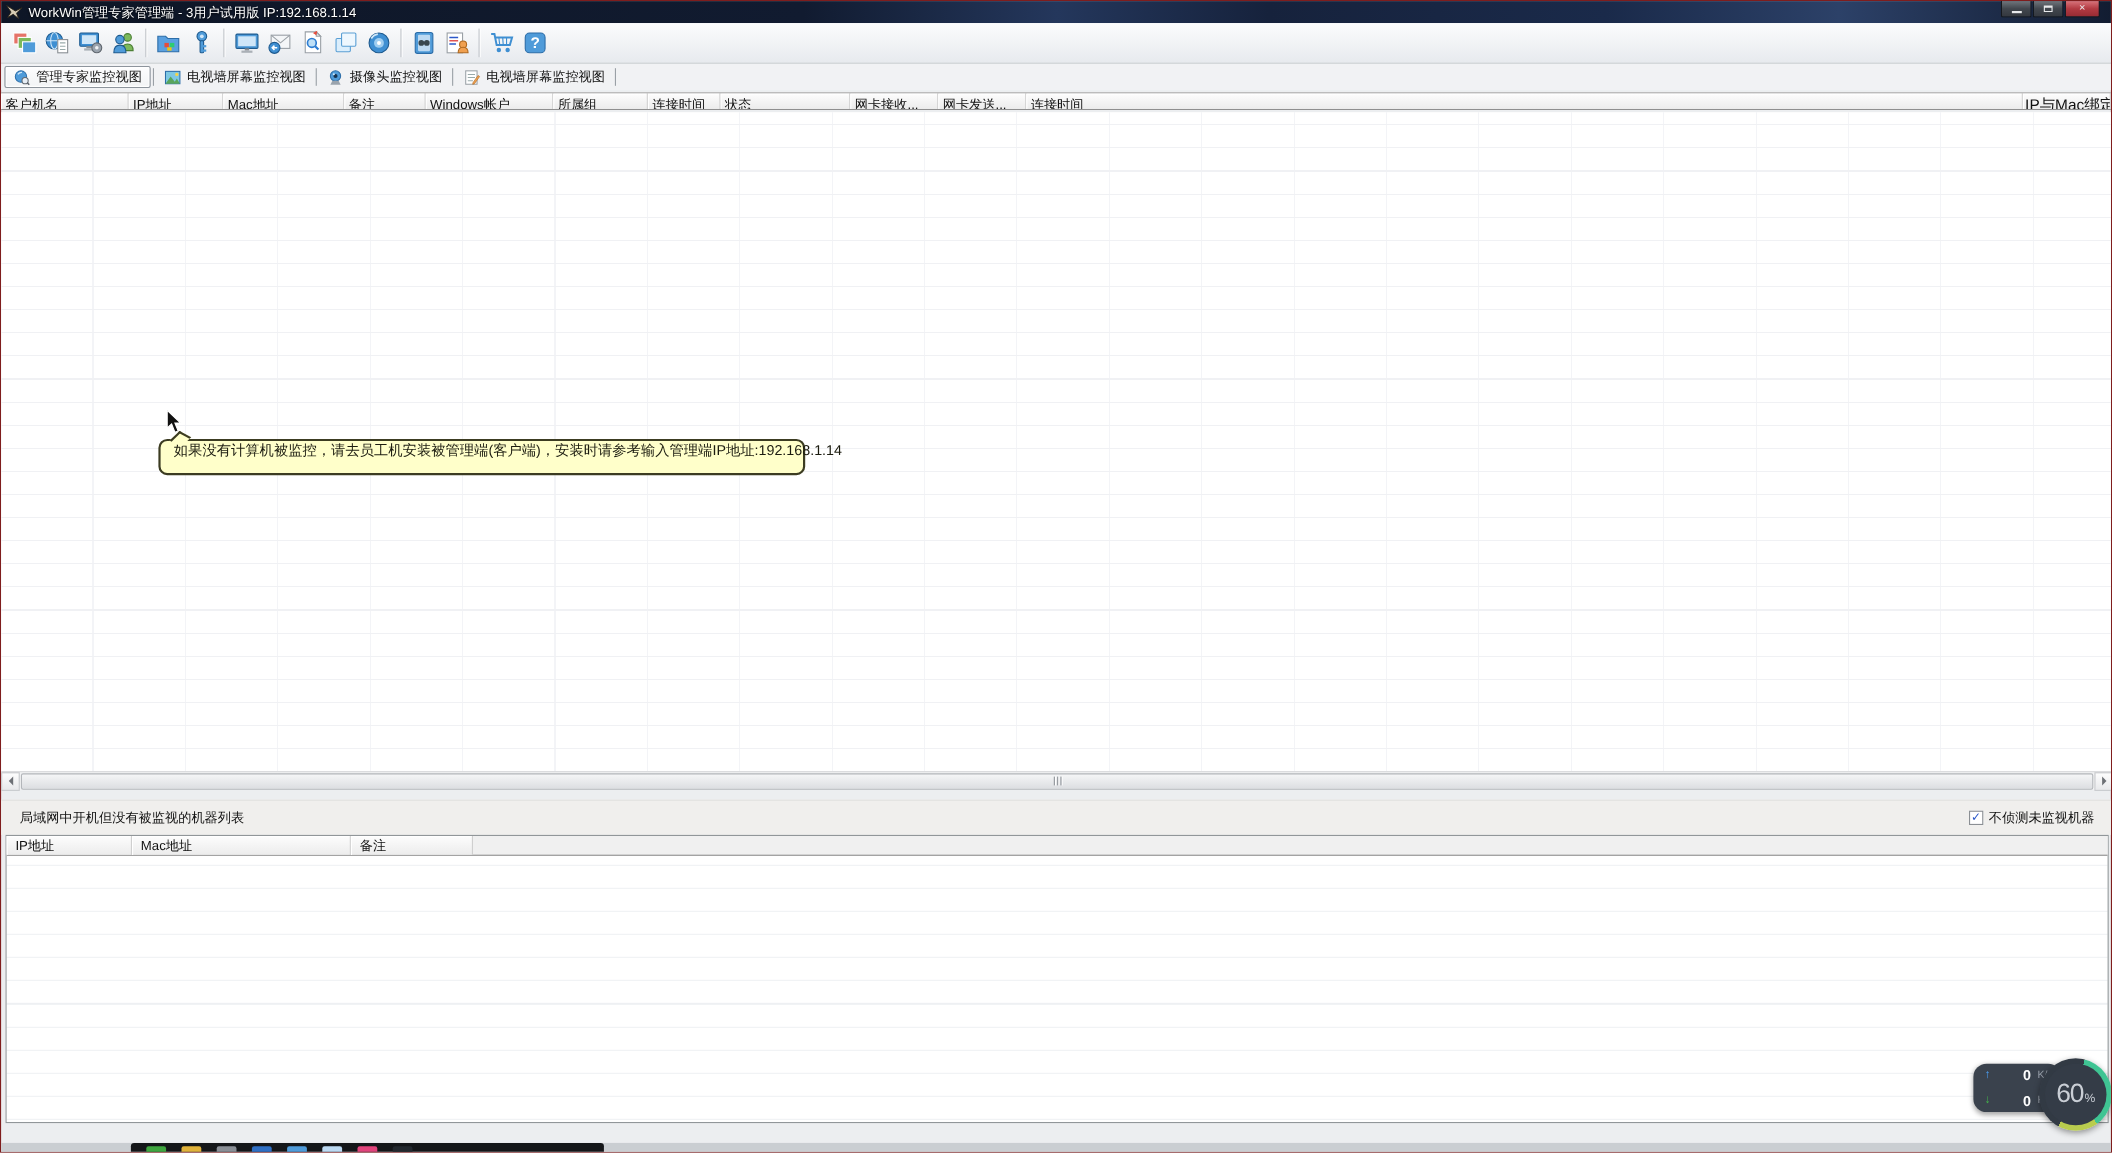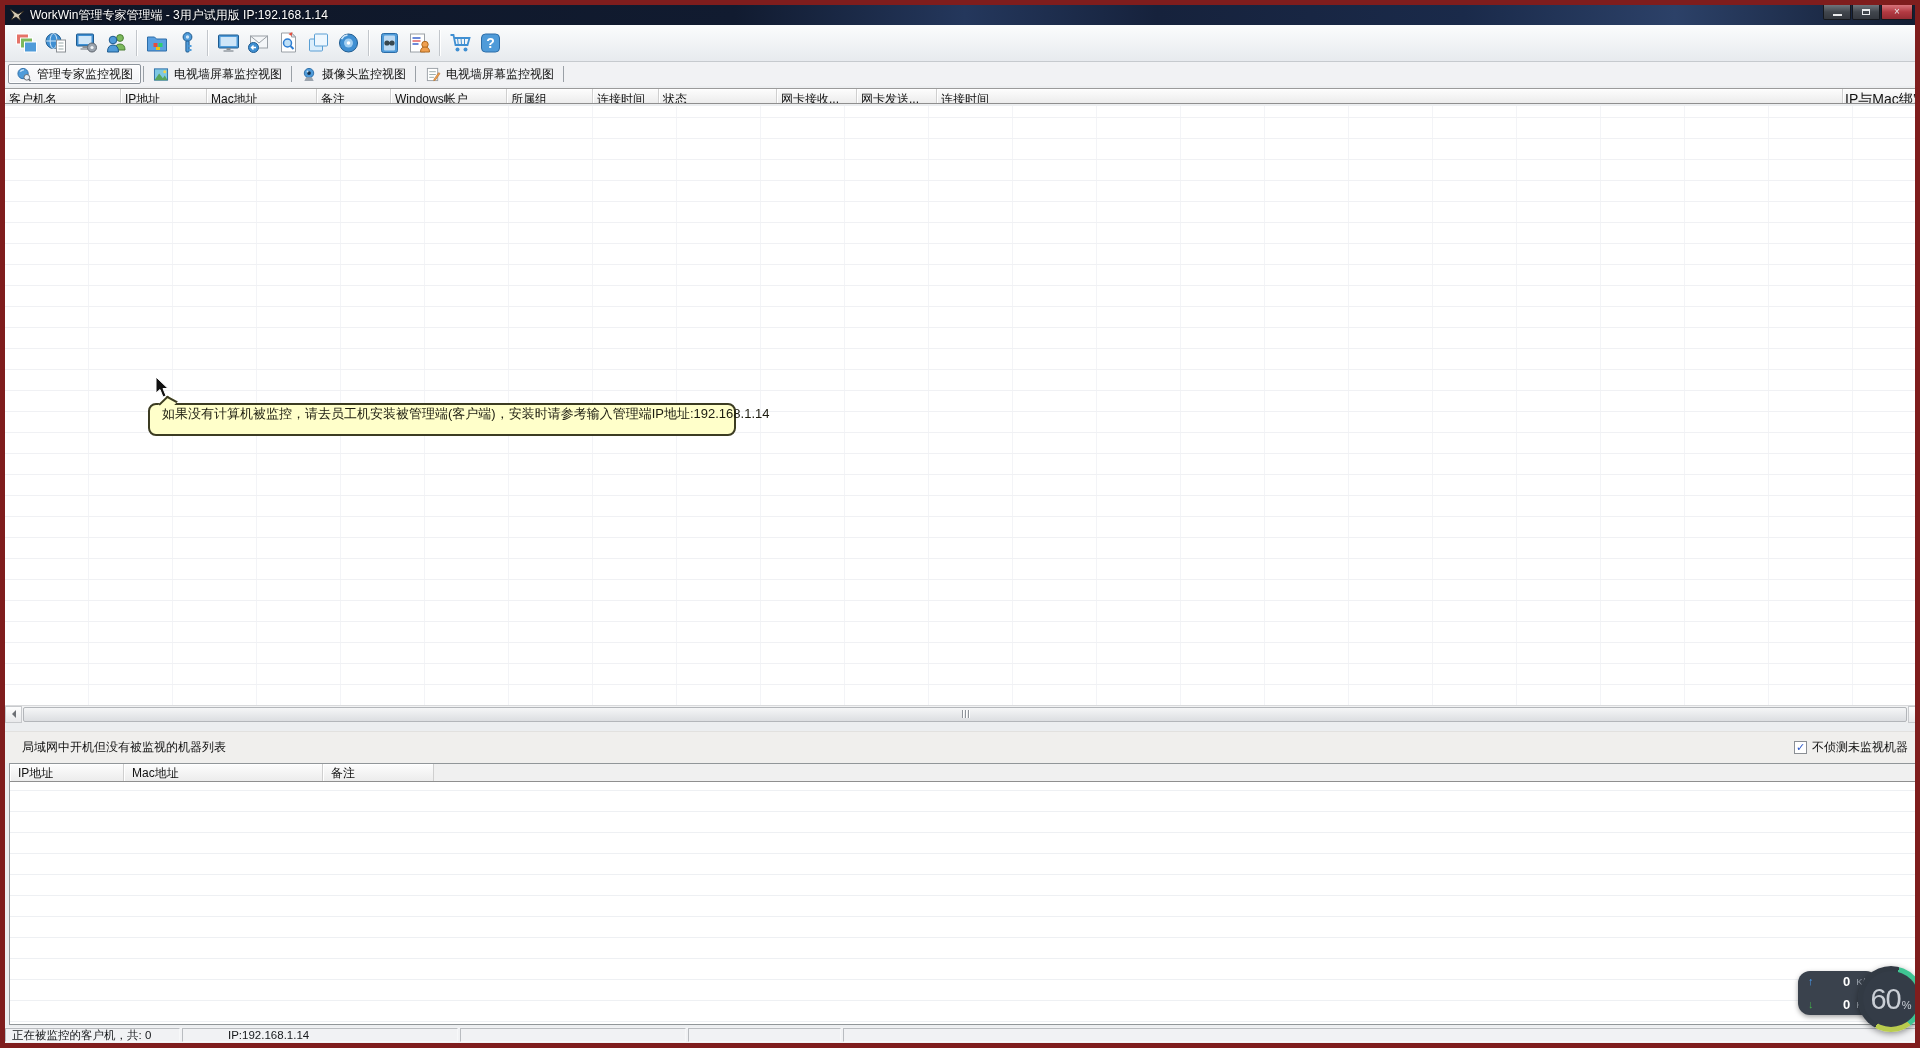--- a/index.html
+++ b/index.html
@@ -1,20 +1,20 @@
 <!DOCTYPE html>
 <html><head>
 <meta charset="utf-8">
 <style>
   html,body{margin:0;padding:0;background:#cfd2d6;}
   *{box-sizing:border-box;}
   #app{
     position:relative;width:1920px;height:1048px;overflow:hidden;
     background:#eceef0;font-family:"Liberation Sans","DejaVu Sans",sans-serif;
-    border:5px solid #7f1d1d;
+    border:1px solid #7f1d1d;
   }
   
   .titlebar{
     position:absolute;left:0;top:0;width:1920px;height:20px;
     background:linear-gradient(90deg,#0e1626 0%,#111b30 38%,#24375c 50%,#16223c 60%,#1a2a4a 76%,#2c4168 87%,#121c31 100%);
     display:flex;align-items:center;color:#fff;font-size:12px;
   }
   .titlebar .app-ico{width:16px;height:14px;margin:0 5px 0 4px;flex:0 0 auto;}
   .title-text{white-space:nowrap;text-shadow:0 1px 2px #000;}
   .win-btns{position:absolute;right:12px;top:0;display:flex;}
@@ -142,21 +142,21 @@
   .srow .unit{font-size:9.5px;color:#9aa2ac;}
   .ring{
     position:absolute;left:60px;top:0;width:66px;height:66px;border-radius:50%;
     background:conic-gradient(from 0deg,#323a44 0% 4%,#3fc493 4% 40%,#b9cc4e 40% 58%,#323a44 58% 100%);
     box-shadow:0 2px 6px rgba(0,0,0,.4);display:flex;align-items:center;justify-content:center;
   }
   .ring .inner{
     width:56px;height:56px;border-radius:50%;background:#343c47;
     display:flex;align-items:baseline;justify-content:center;color:#c9ced5;
   }
-  .pct{font-size:29px;line-height:56px;letter-spacing:-1px;}
+  .pct{font-size:24px;line-height:56px;letter-spacing:-1px;}
   .pct-unit{font-size:11px;margin-left:1px;}
 </style>
 </head>
 <body>
 
 <div id="app">
 
   <div class="titlebar">
     <svg class="app-ico" viewBox="0 0 16 14">
       <path d="M1,1 L9,6 L15,3 L10,8 L12,13 L7,9 L2,12 L5,7 Z" fill="#d8cdb6" stroke="#2a2318" stroke-width="0.8"></path>
@@ -402,27 +402,20 @@
   </div>
 
   <div class="lower-panel">
     <div class="lhdr">
       <div class="cell" style="width:114px">IP地址</div>
       <div class="cell" style="width:199px">Mac地址</div>
       <div class="cell" style="width:111px">备注</div>
     </div>
   </div>
 
-  <div class="statusbar">
-    <div class="spane" style="width:175px">正在被监控的客户机，共: 0</div>
-    <div class="spane" style="width:276px;padding-left:45px">IP:192.168.1.14</div>
-    <div class="spane" style="width:226px"></div>
-    <div class="spane" style="width:153px"></div>
-    <div class="spane" style="flex:1;margin-right:0"></div>
-  </div>
 
   <div class="taskbar">
     <div class="task-seg">
       <div class="task-ico" style="background:#3fa63f"></div>
       <div class="task-ico" style="background:#e0b23a"></div>
       <div class="task-ico" style="background:#8a8f96"></div>
       <div class="task-ico" style="background:#2f6fc4"></div>
       <div class="task-ico" style="background:#4f9bd9"></div>
       <div class="task-ico" style="background:#bcd9f2"></div>
       <div class="task-ico" style="background:#e2447c"></div>

